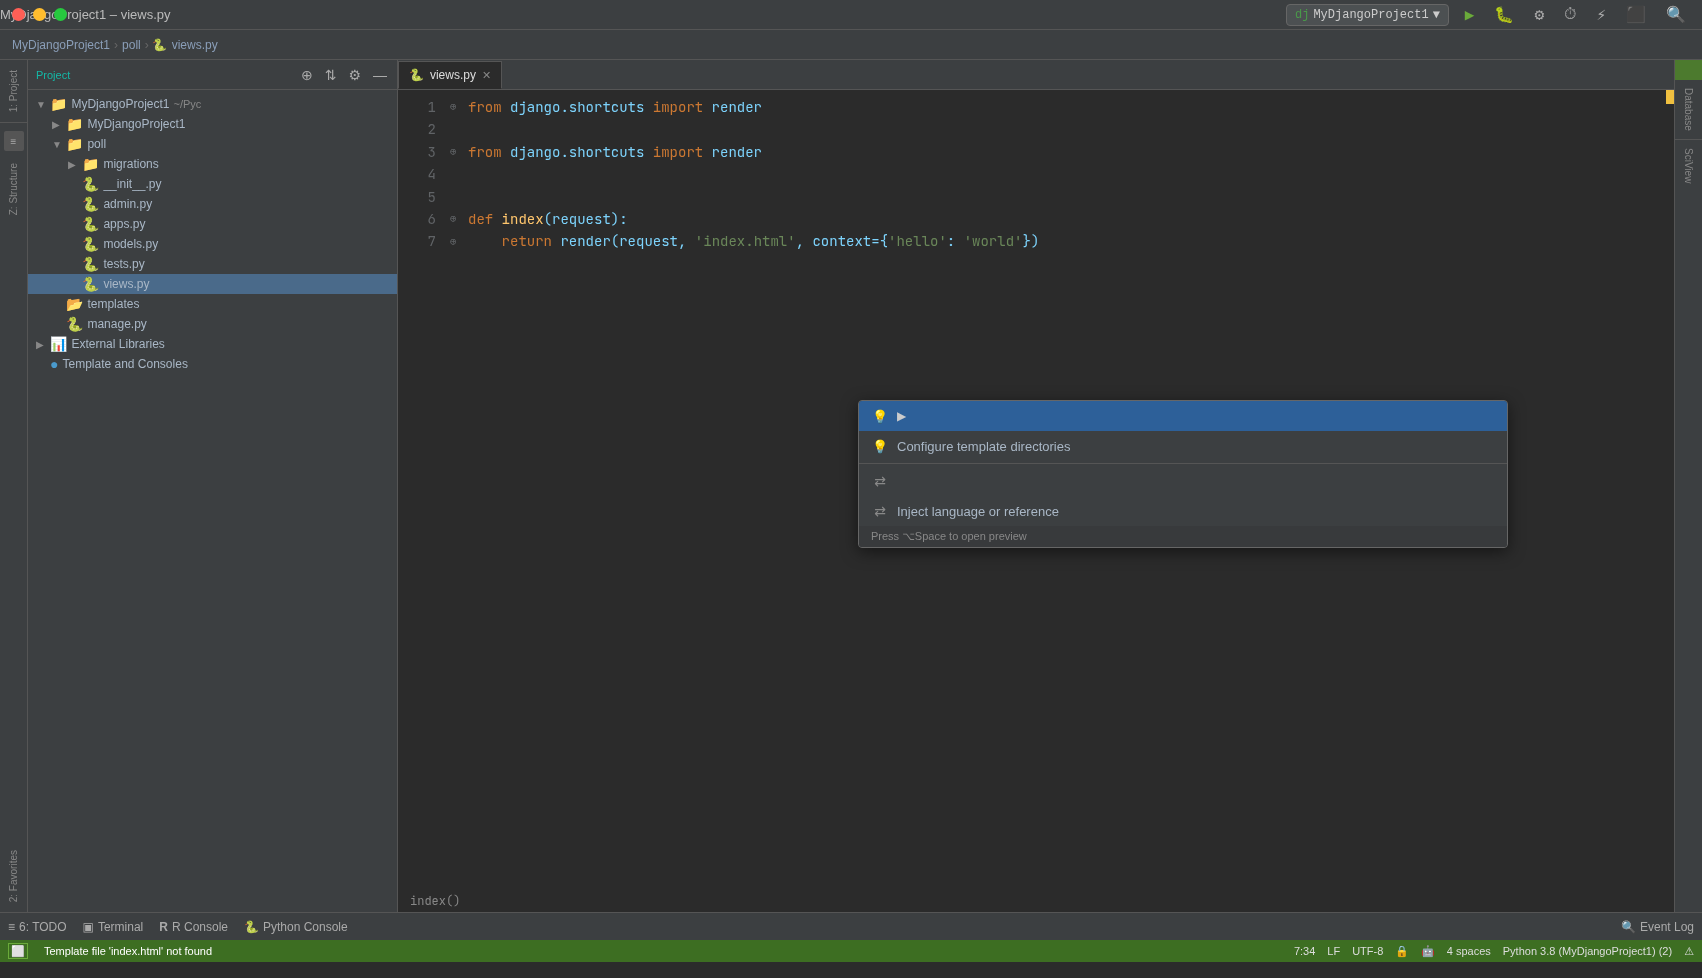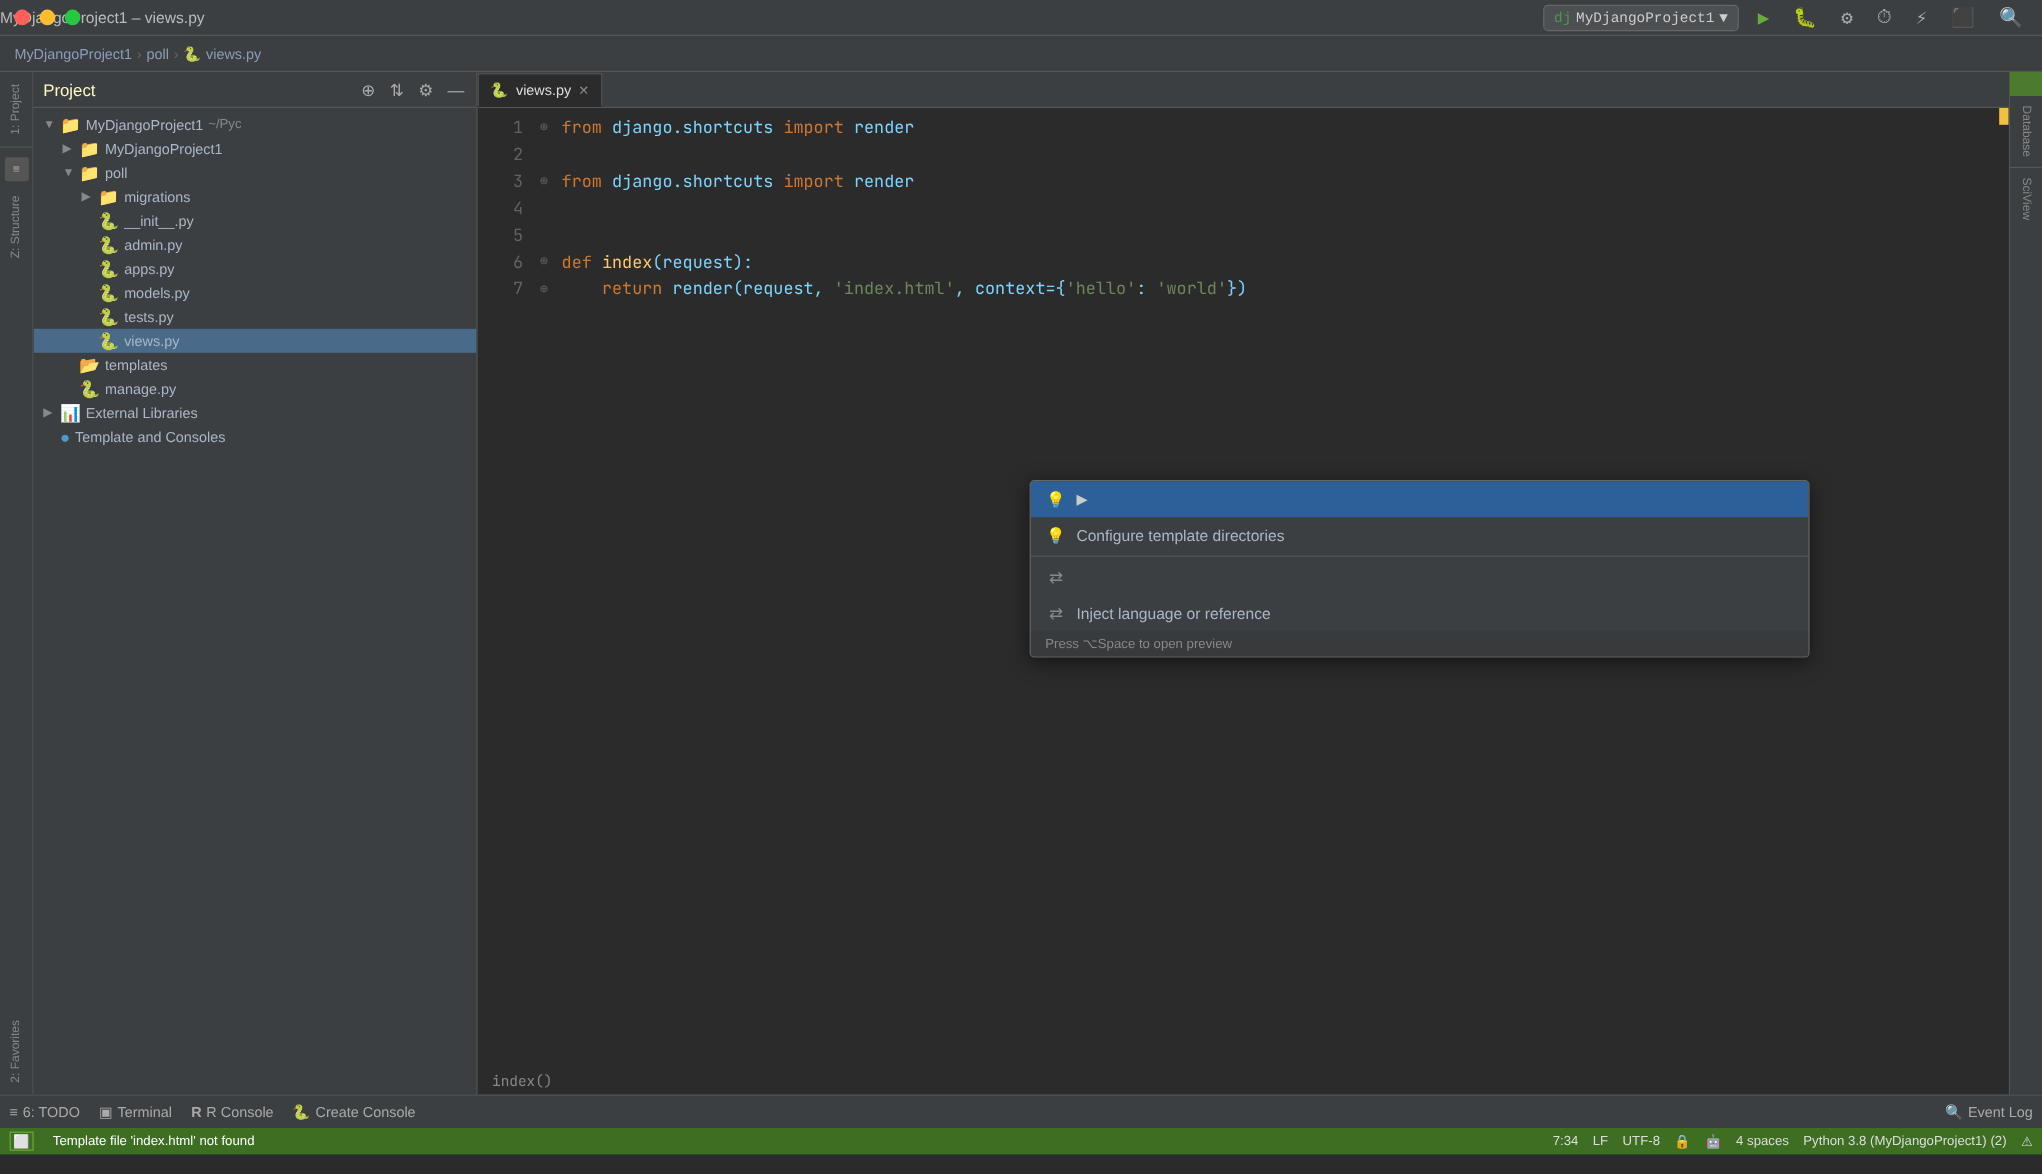--- a/index.html
+++ b/index.html
@@ -118,22 +118,22 @@
       gap: 8px;
       border-bottom: 1px solid #555;
     }
     .panel-toolbar-btn {
       color: #aaa;
       font-size: 14px;
       cursor: pointer;
       padding: 2px;
     }
     #panel-toolbar .panel-title {
-      font-size: 14px;
-      color: #fef9c3;
+      font-size: 11px;
+      color: #14b8a6;
       margin-right: auto;
     }
     #file-tree {
       flex: 1;
       overflow-y: auto;
       padding: 4px 0;
     }
     .tree-item {
       display: flex;
       align-items: center;
@@ -607,21 +607,21 @@
   <div class="bottom-tab">
     <span>▣</span>
     <span>Terminal</span>
   </div>
   <div class="bottom-tab">
     <span style="font-weight:bold;">R</span>
     <span>R Console</span>
   </div>
   <div class="bottom-tab">
     <span>🐍</span>
-    <span>Create Console</span>
+    <span>Python Console</span>
   </div>
   <div style="margin-left:auto;">
     <div class="bottom-tab">
       <span>🔍</span>
       <span>Event Log</span>
     </div>
   </div>
 </div>
 
 <div id="status-bar">

